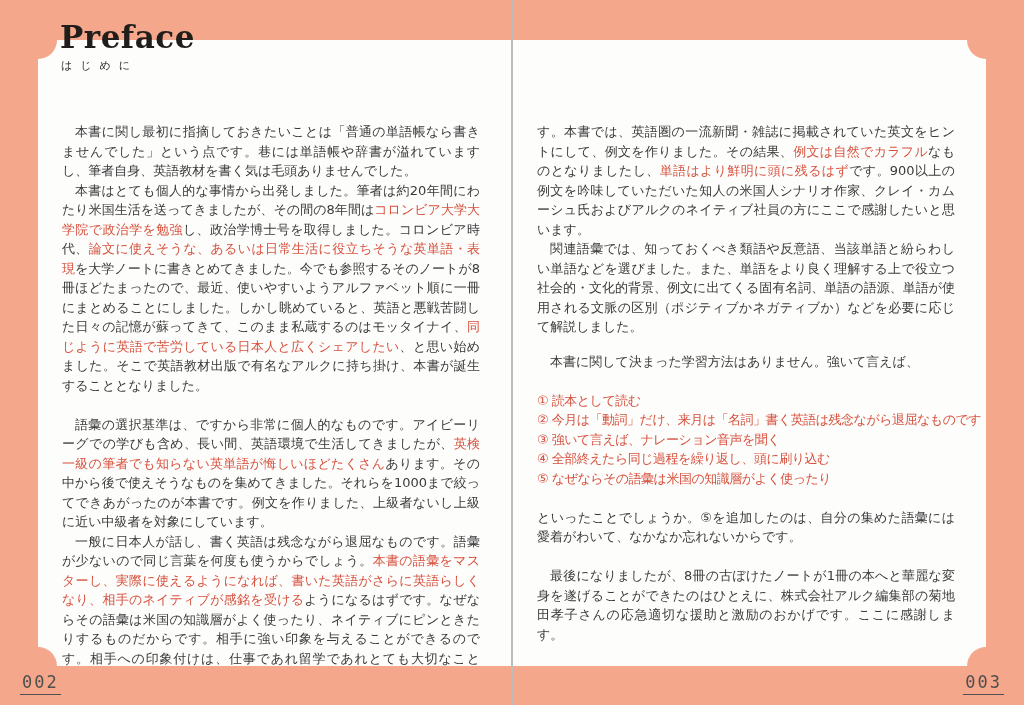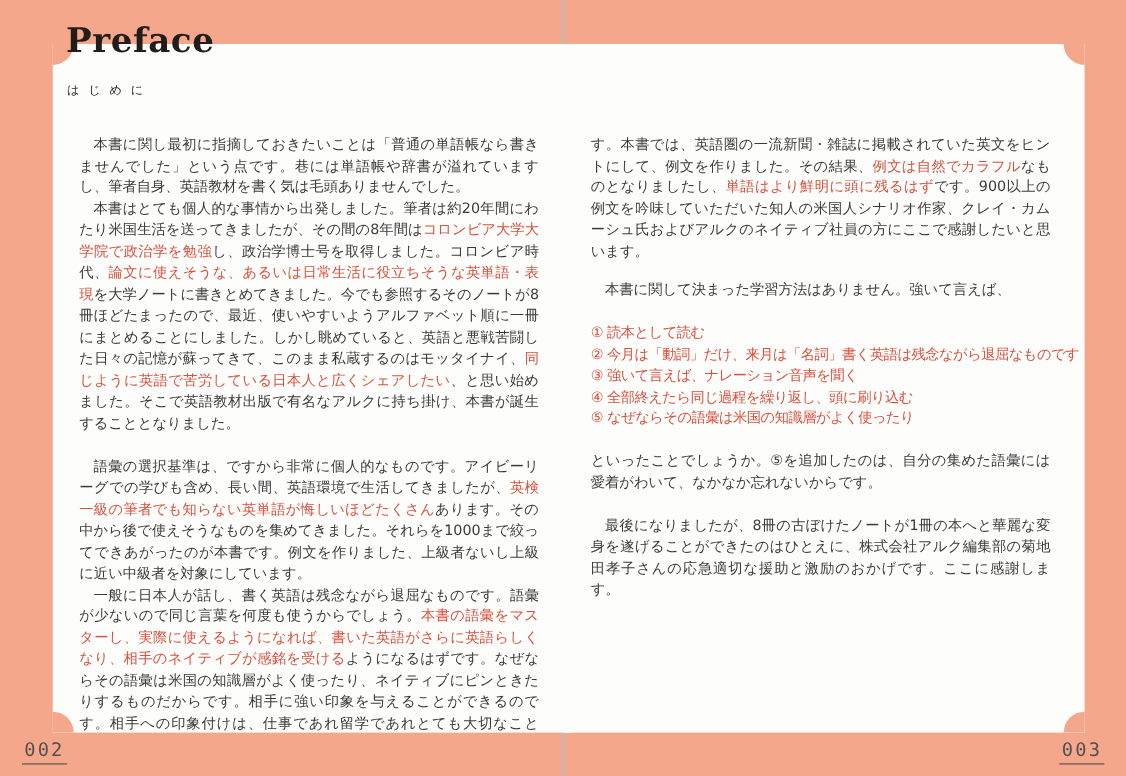--- a/index.html
+++ b/index.html
@@ -3,21 +3,21 @@
 <meta charset="utf-8">
 <style>
   html,body{margin:0;padding:0;}
   body{
     width:1024px;height:705px;position:relative;overflow:hidden;
     background:var(--frame,#f5a78c);
     font-family:"DejaVu Sans","Liberation Sans",sans-serif;
   }
   .spine{position:absolute;left:511px;top:0;width:2px;height:705px;background:var(--spine-line,#bcbcbc);z-index:1;}
   .page{position:absolute;top:40px;height:626px;width:473px;background:var(--page-bg,#fdfdfc);overflow:hidden;z-index:2;}
-  .page-left{left:38px;margin-left:10px;}
+  .page-left{left:38px;}
   .page-right{left:513px;}
   .notch{position:absolute;width:38px;height:38px;border-radius:50%;background:var(--frame,#f5a78c);}
   .notch.tl{left:-19px;top:-19px;}
   .notch.bl{left:-19px;bottom:-19px;}
   .notch.tr{right:-19px;top:-19px;}
   .notch.br{right:-19px;bottom:-19px;}
   .text-col{
     position:absolute;left:24px;top:82px;width:418px;
     color:var(--body-text,#3a3a3a);
     font-size:13px;line-height:19.5px;text-align:justify;
@@ -25,21 +25,21 @@
   .para{margin:0;}
   .para.indent{text-indent:13px;}
   .para.nowrap{white-space:nowrap;letter-spacing:-0.5px;}
   .red{color:var(--accent-red,#d7513d);}
   .title-block{position:absolute;left:60px;top:22px;z-index:3;}
   .title{
     font-family:"DejaVu Serif","Liberation Serif",serif;
     font-weight:bold;font-size:31px;line-height:1;
     color:var(--title-text,#201d1b);letter-spacing:0.5px;
   }
-  .subtitle{font-size:11px;letter-spacing:8px;color:#2e2b28;margin-top:21px;margin-left:1px;}
+  .subtitle{font-size:11px;letter-spacing:8px;color:#2e2b28;margin-top:5px;margin-left:1px;}
   .pagenum{
     position:absolute;top:672px;z-index:3;
     font-family:"DejaVu Sans Mono","Liberation Mono",monospace;
     font-size:17px;color:var(--page-number,#4f4f4f);
     border-bottom:1px solid var(--page-number,#4f4f4f);
     padding:0 2px 2px;letter-spacing:2px;
   }
   .pagenum.pl{left:20px;}
   .pagenum.pr{right:20px;}
 </style>
@@ -57,20 +57,21 @@
       <p class="para indent" style="margin-top: 19.5px;"><span>語彙の選択基準は、ですから非常に個人的なものです。アイビーリーグでの学びも含め、長い間、英語環境で生活してきましたが、</span><span class="red">英検一級の筆者でも知らない英単語が悔しいほどたくさん</span><span>あります。その中から後で使えそうなものを集めてきました。それらを1000まで絞ってできあがったのが本書です。例文を作りました、上級者ないし上級に近い中級者を対象にしています。</span></p>
       <p class="para indent"><span>一般に日本人が話し、書く英語は残念ながら退屈なものです。語彙が少ないので同じ言葉を何度も使うからでしょう。</span><span class="red">本書の語彙をマスターし、実際に使えるようになれば、書いた英語がさらに英語らしくなり、相手のネイティブが感銘を受ける</span><span>ようになるはずです。なぜならその語彙は米国の知識層がよく使ったり、ネイティブにピンときたりするものだからです。相手に強い印象を与えることができるのです。相手への印象付けは、仕事であれ留学であれとても大切なことで、成功への第一歩になります。</span></p>
     </div>
 </div>
 
 <div class="page page-right">
   <div class="notch tr"></div>
   <div class="notch br"></div>
   <div class="text-col" id="right-col">
       <p class="para"><span>す。本書では、英語圏の一流新聞・雑誌に掲載されていた英文をヒントにして、例文を作りました。その結果、</span><span class="red">例文は自然でカラフル</span><span>なものとなりましたし、</span><span class="red">単語はより鮮明に頭に残るはず</span><span>です。900以上の例文を吟味していただいた知人の米国人シナリオ作家、クレイ・カムーシュ氏およびアルクのネイティブ社員の方にここで感謝したいと思います。</span></p>
+      <p class="para indent"><span>関連語彙では、知っておくべき類語や反意語、当該単語と紛らわしい単語などを選びました。また、単語をより良く理解する上で役立つ社会的・文化的背景、例文に出てくる固有名詞、単語の語源、単語が使用される文脈の区別（ポジティブかネガティブか）などを必要に応じて解説しました。</span></p>
       <p class="para indent" style="margin-top: 15px;"><span>本書に関して決まった学習方法はありません。強いて言えば、</span></p>
       <p class="para nowrap" style="margin-top: 19.5px;"><span class="red">① 読本として読む</span></p>
       <p class="para nowrap"><span class="red">② 今月は「動詞」だけ、来月は「名詞」書く英語は残念ながら退屈なものです</span></p>
       <p class="para nowrap"><span class="red">③ 強いて言えば、ナレーション音声を聞く</span></p>
       <p class="para nowrap"><span class="red">④ 全部終えたら同じ過程を繰り返し、頭に刷り込む</span></p>
       <p class="para nowrap"><span class="red">⑤ なぜならその語彙は米国の知識層がよく使ったり</span></p>
       <p class="para" style="margin-top: 19.5px;"><span>といったことでしょうか。⑤を追加したのは、自分の集めた語彙には愛着がわいて、なかなか忘れないからです。</span></p>
       <p class="para indent" style="margin-top: 19.5px;"><span>最後になりましたが、8冊の古ぼけたノートが1冊の本へと華麗な変身を遂げることができたのはひとえに、株式会社アルク編集部の菊地田孝子さんの応急適切な援助と激励のおかげです。ここに感謝します。</span></p>
     </div>
 </div>

